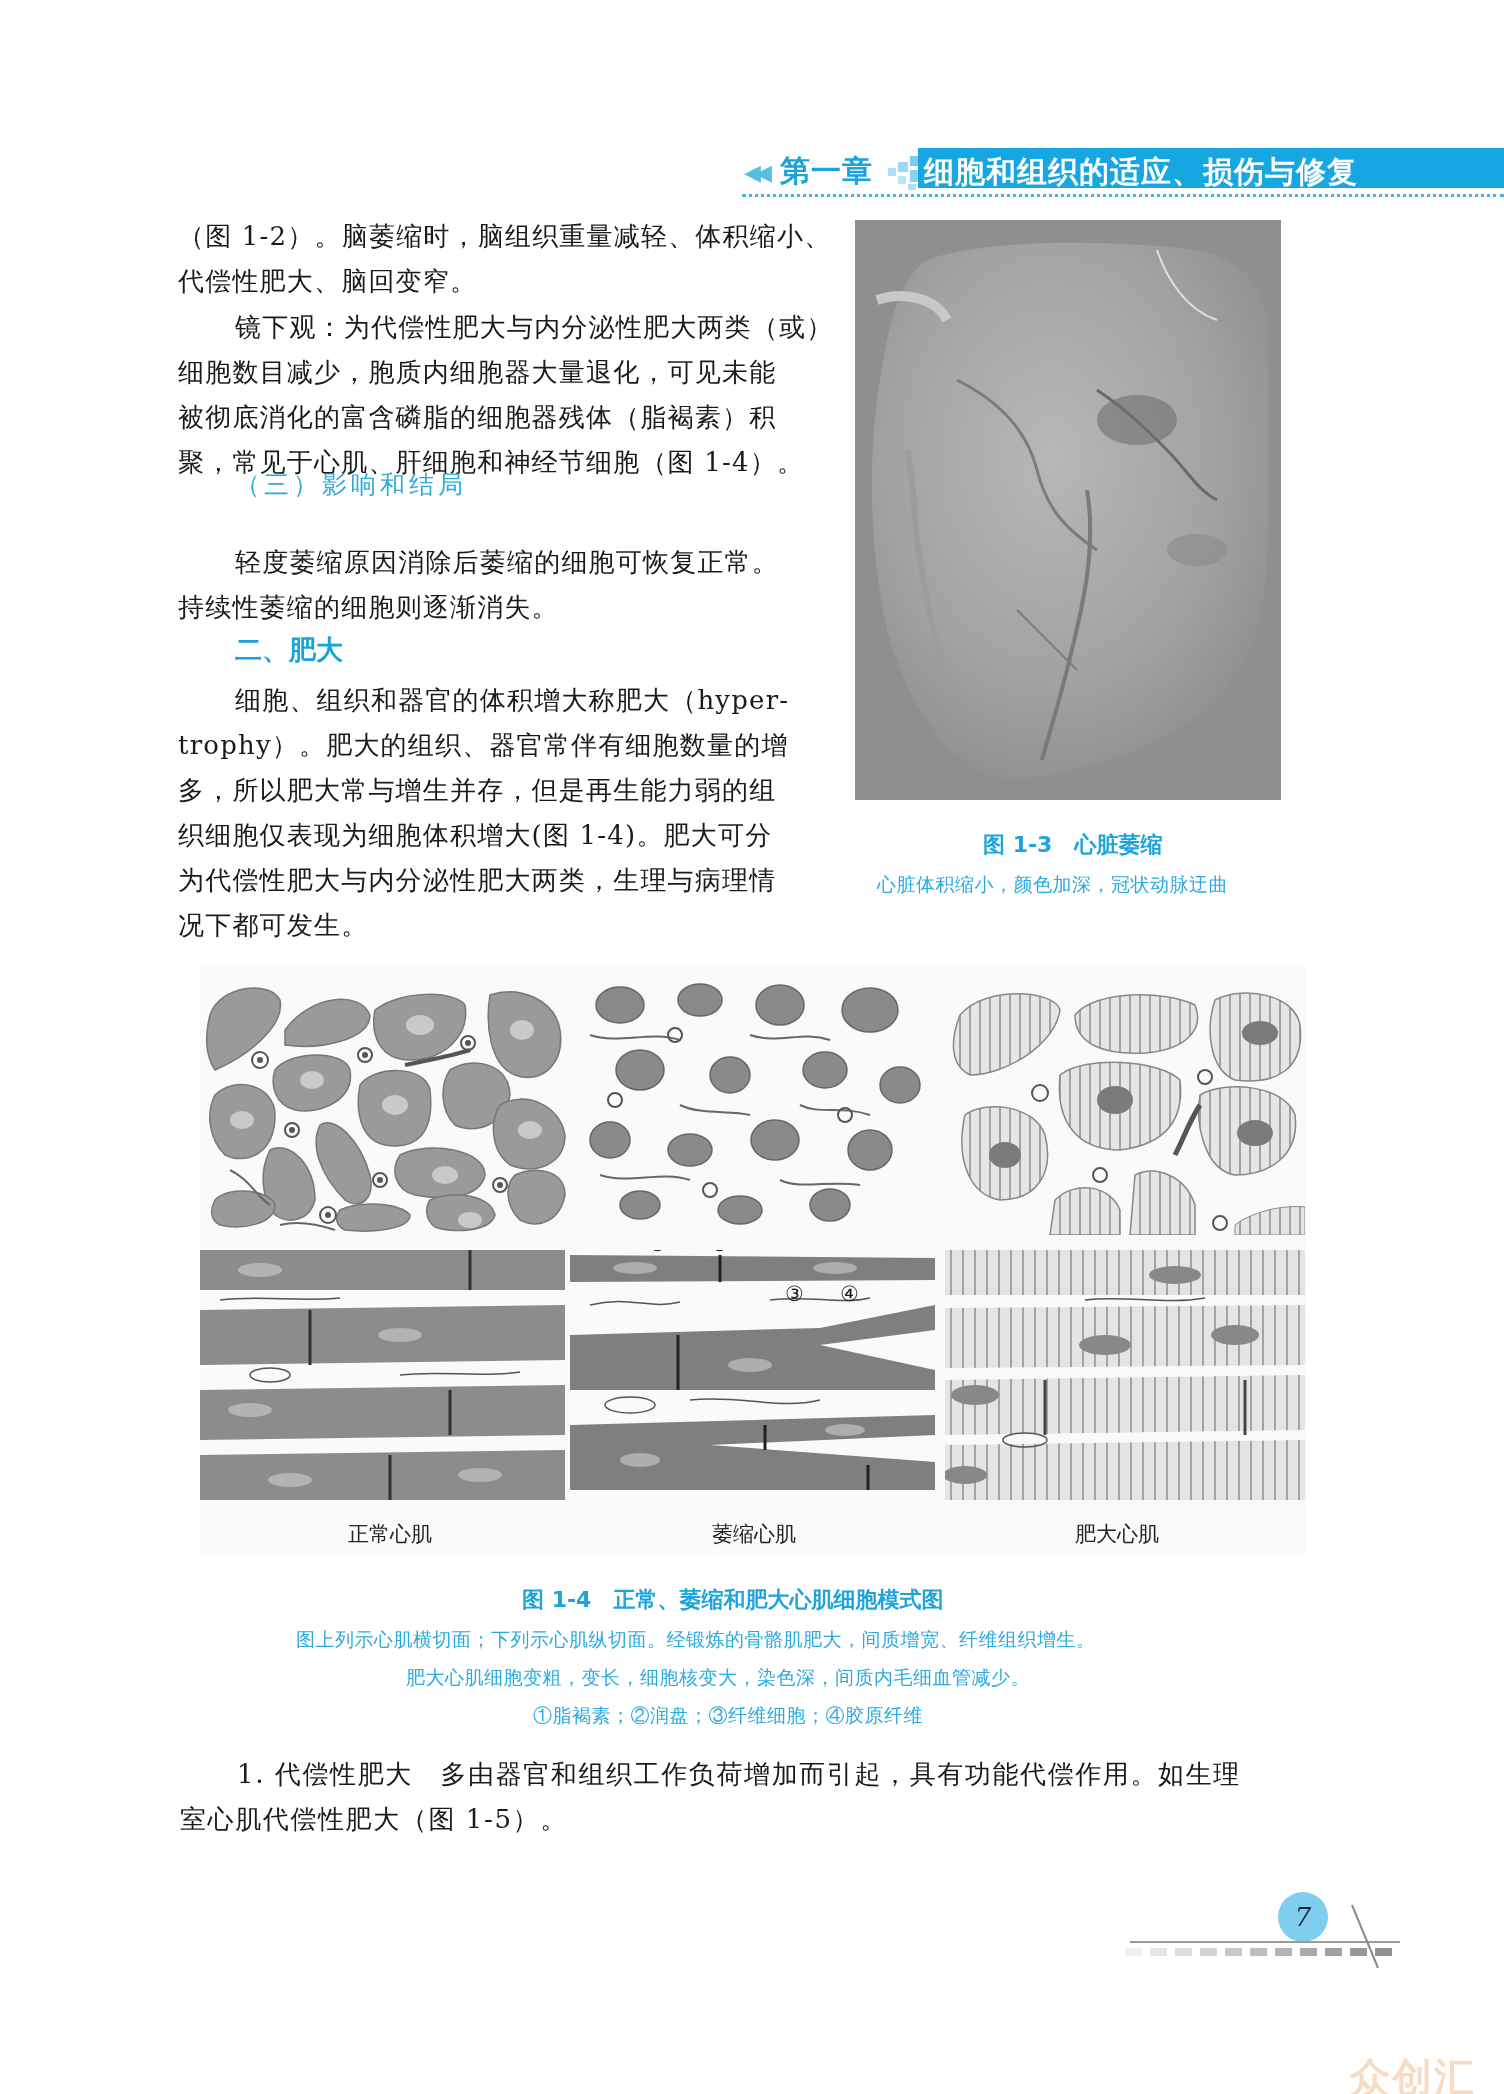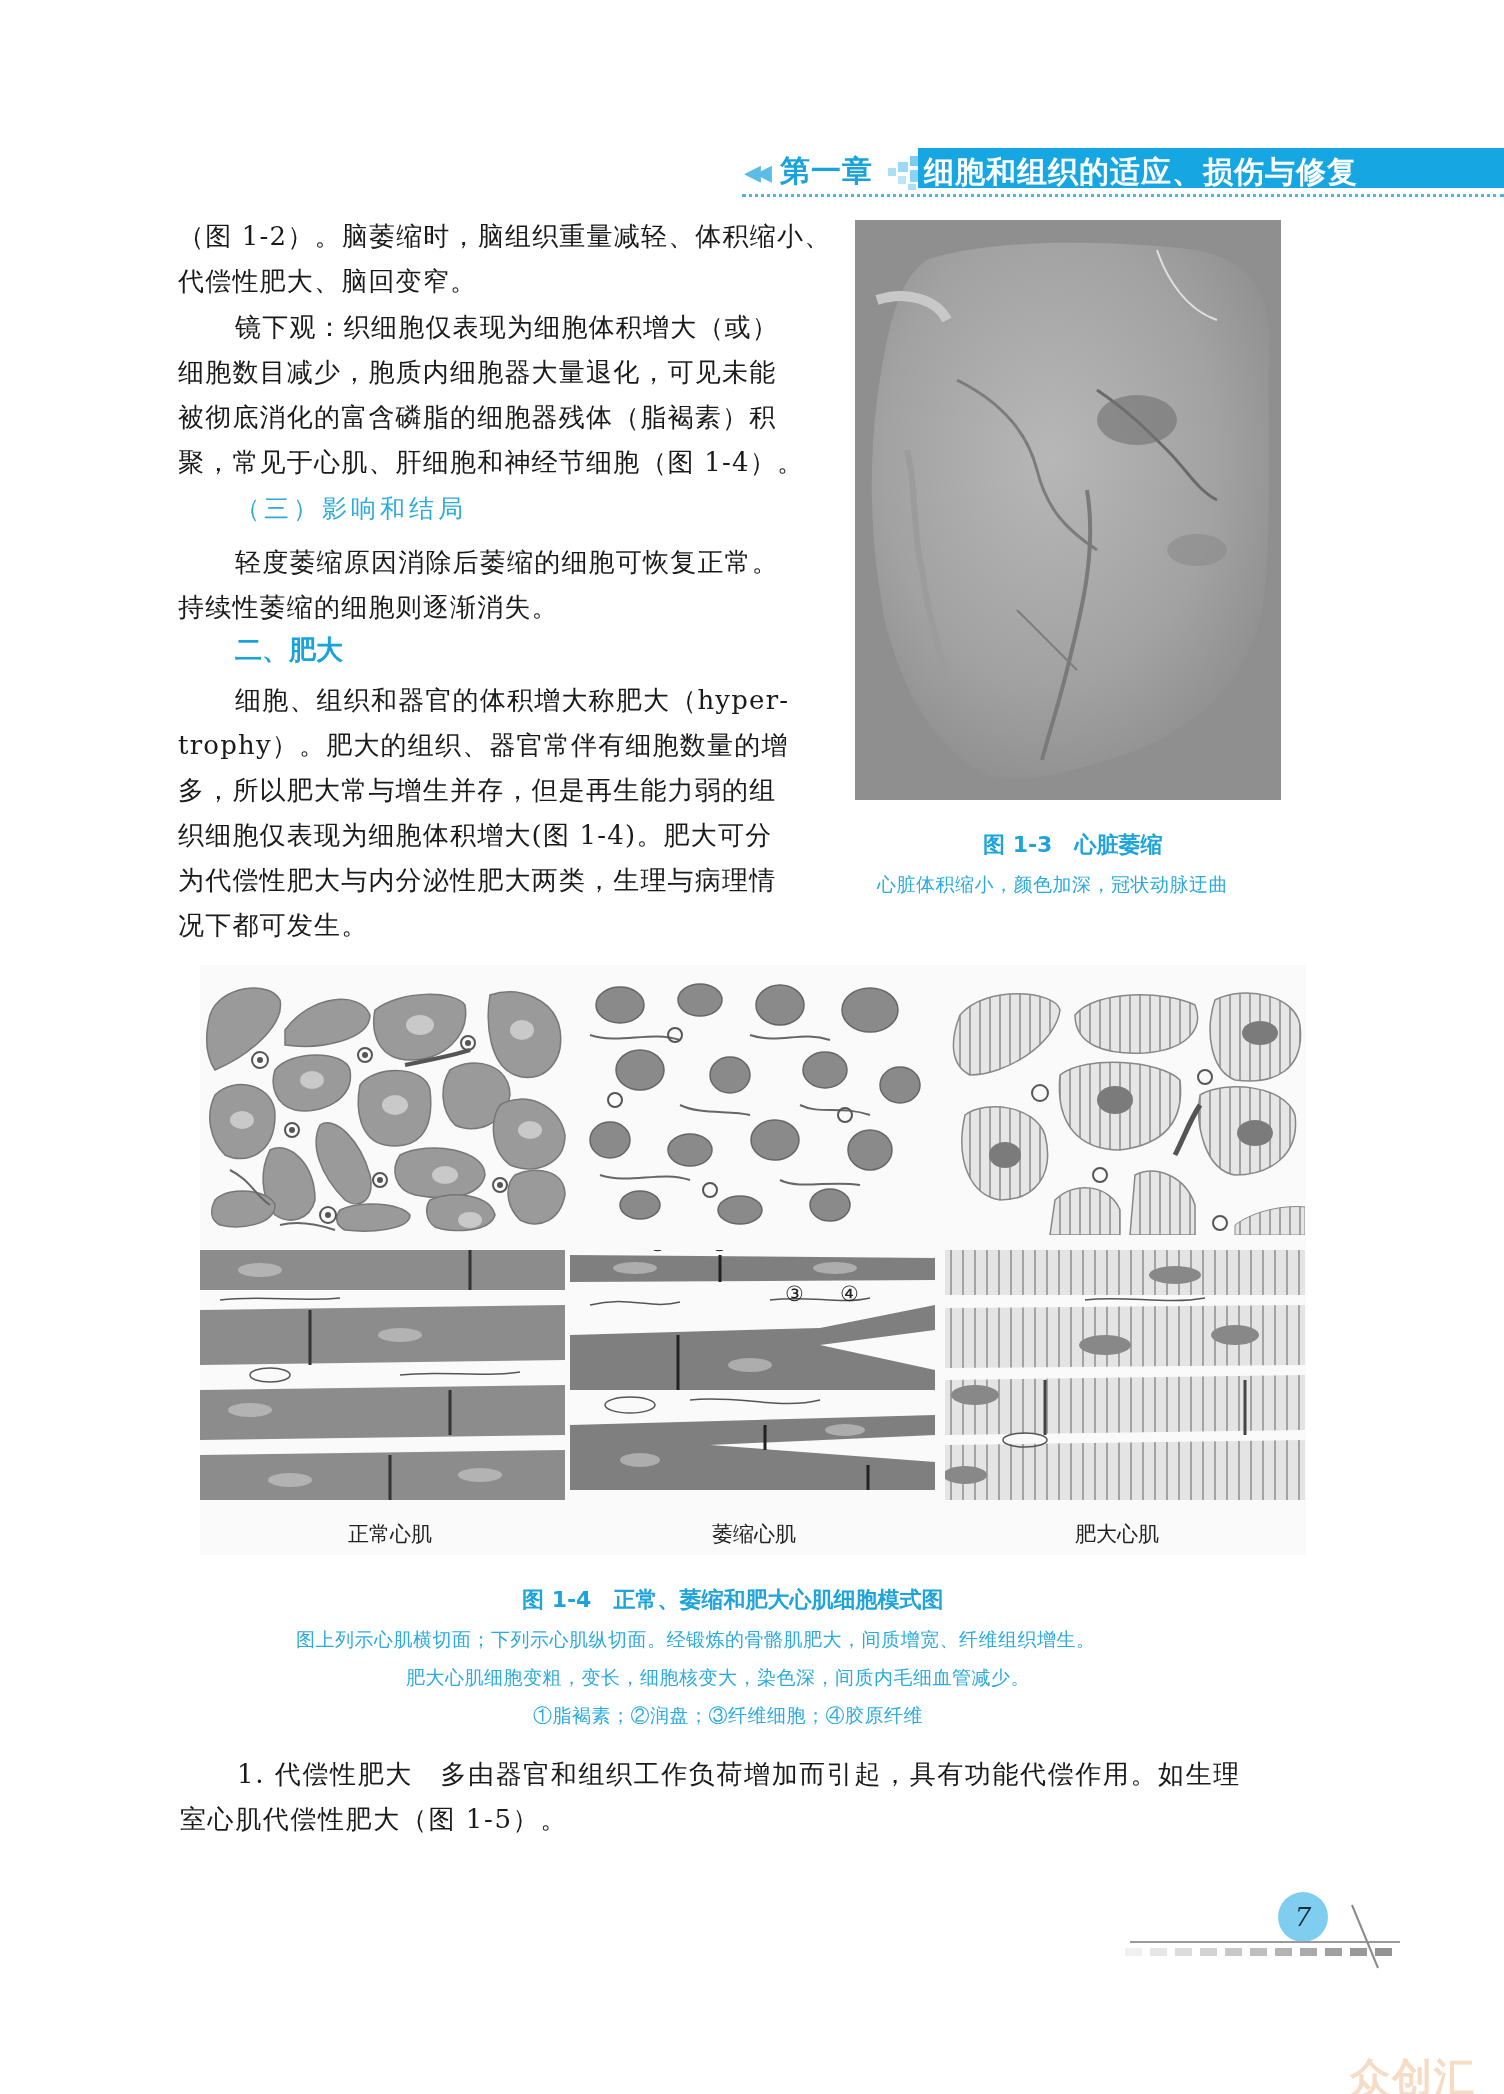--- a/index.html
+++ b/index.html
@@ -57,27 +57,27 @@
   <span class="hdr-title">细胞和组织的适应、损伤与修复</span>
 </div>
 <div class="abs hdr-dots"></div>
 
 <div class="abs p" style="left:178px; top:214px;">
   <div>（图 1-2）。脑萎缩时，脑组织重量减轻、体积缩小、</div>
   <div>代偿性肥大、脑回变窄。</div>
 </div>
 
 <div class="abs p" style="left:178px; top:305px;">
-  <div style="padding-left:57px">镜下观：织细胞仅表现为细胞体积增大（或）</div>
+  <div style="padding-left:57px">镜下观：为代偿性肥大与内分泌性肥大两类（或）</div>
   <div>细胞数目减少，胞质内细胞器大量退化，可见未能</div>
   <div>被彻底消化的富含磷脂的细胞器残体（脂褐素）积</div>
   <div>聚，常见于心肌、肝细胞和神经节细胞（图 1-4）。</div>
 </div>
 
-<div class="abs h-sub" style="left:235px; top:492px;">（三）影响和结局</div>
+<div class="abs h-sub" style="left:235px; top:468px;">（三）影响和结局</div>
 
 <div class="abs p" style="left:178px; top:540px;">
   <div style="padding-left:57px">轻度萎缩原因消除后萎缩的细胞可恢复正常。</div>
   <div>持续性萎缩的细胞则逐渐消失。</div>
 </div>
 
 <div class="abs h-sec" style="left:235px; top:632px;">二、肥大</div>
 
 <div class="abs p" style="left:178px; top:678px;">
   <div style="padding-left:57px">细胞、组织和器官的体积增大称肥大（hyper-</div>

